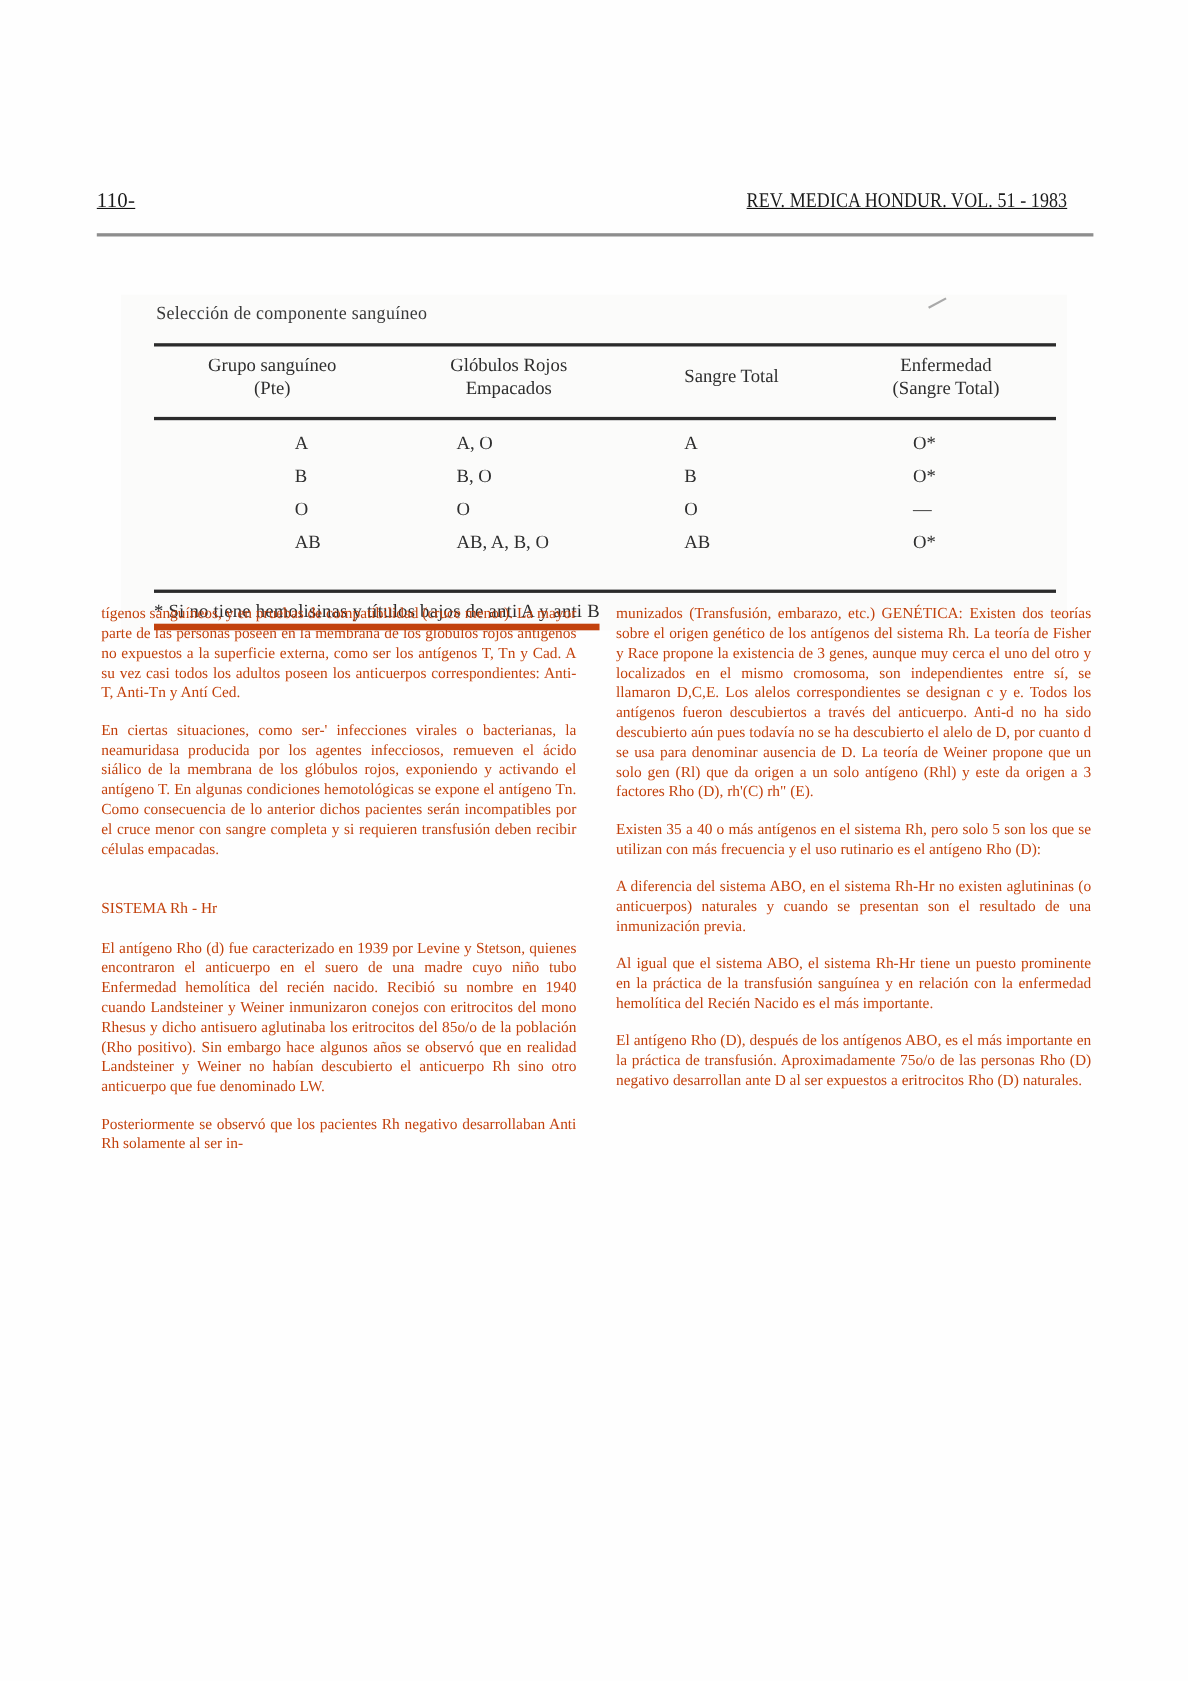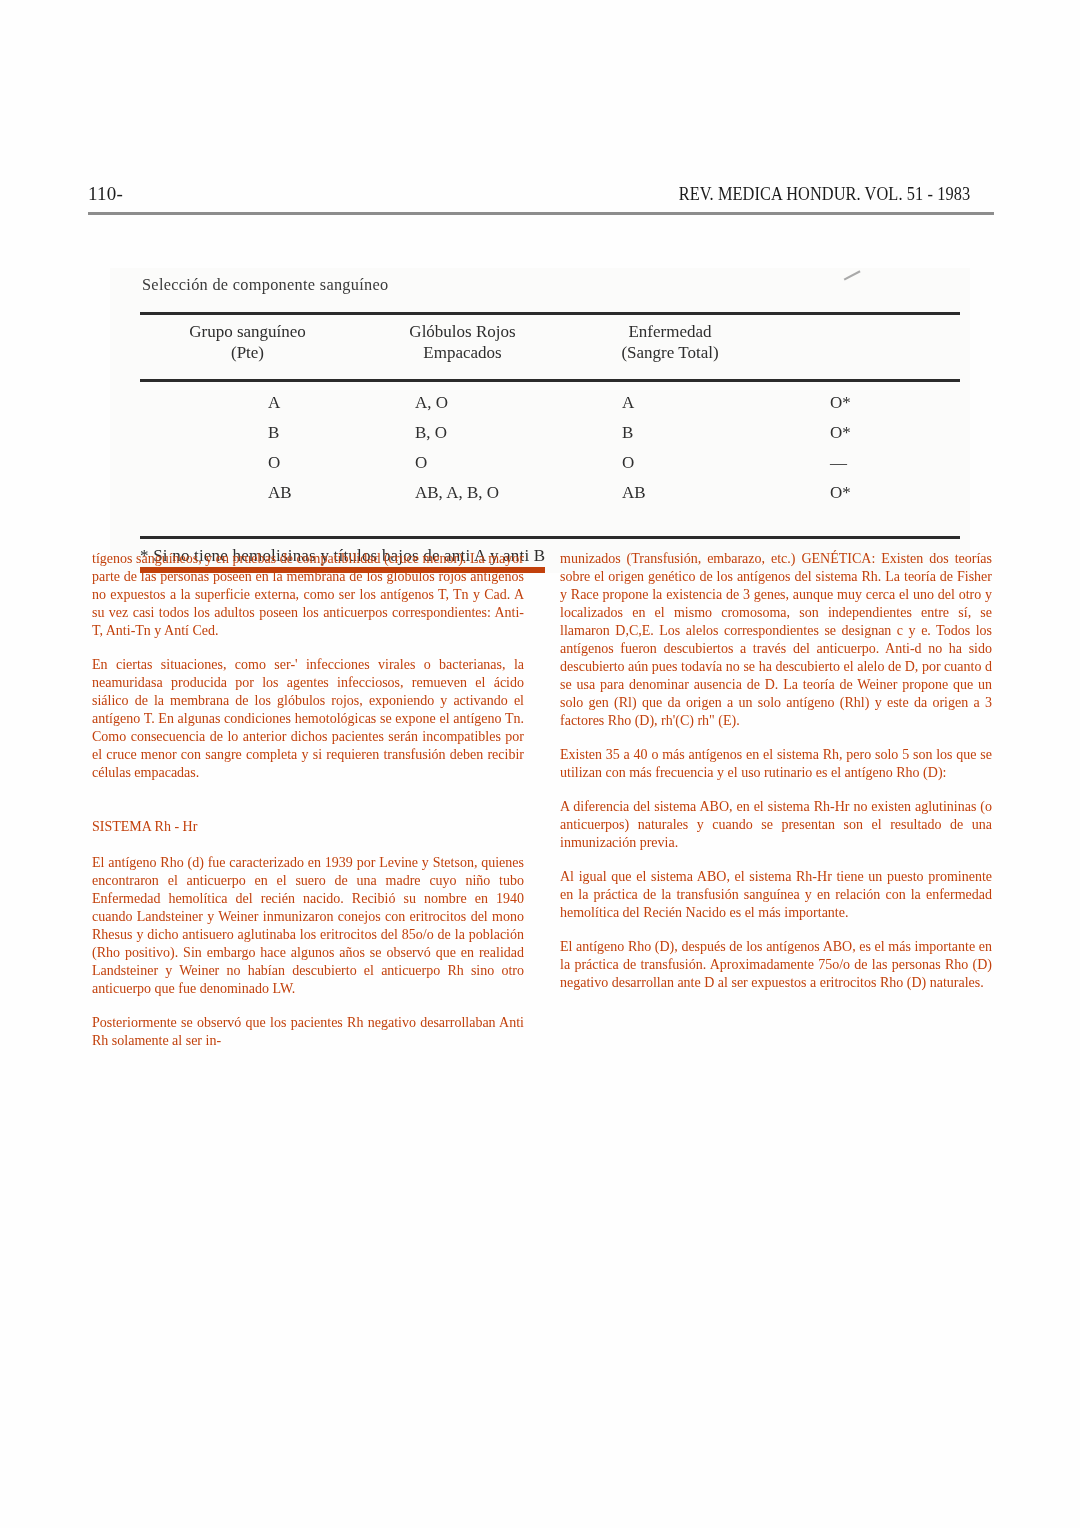--- a/index.html
+++ b/index.html
@@ -21,25 +21,26 @@
     left: 0; top: 0;
     width: 1080px;
     height: 1528px;
     background: #fefefe;
   }
 
   
   .running-head {
     position: absolute;
     left: 88px;
-    top: 183px;
+    top: 172px;
     width: 906px;
     display: flex;
     align-items: flex-start;
     justify-content: space-between;
+    text-decoration: underline;
   }
   .folio {
     font-size: 19px;
     letter-spacing: 0.2px;
     color: #1b1b1b;
   }
   .journal-line {
     font-size: 19px;
     color: #1b1b1b;
     transform: scaleX(0.86);
@@ -199,20 +200,23 @@
 
     <div class="thead">
       <div class="col c1">
         <span class="ln">Grupo sanguíneo</span>
         <span class="ln">(Pte)</span>
       </div>
       <div class="col c2">
         <span class="ln">Glóbulos Rojos</span>
         <span class="ln">Empacados</span>
       </div>
+      <div class="col c3">
+        <span class="ln" style="display:block;padding-top:10px;">Sangre Total</span>
+      </div>
       <div class="col c4">
         <span class="ln">Enfermedad</span>
         <span class="ln">(Sangre Total)</span>
       </div>
     </div>
 
     <div class="rule r-mid"></div>
 
     <div class="tbody">
       <div class="trow">

